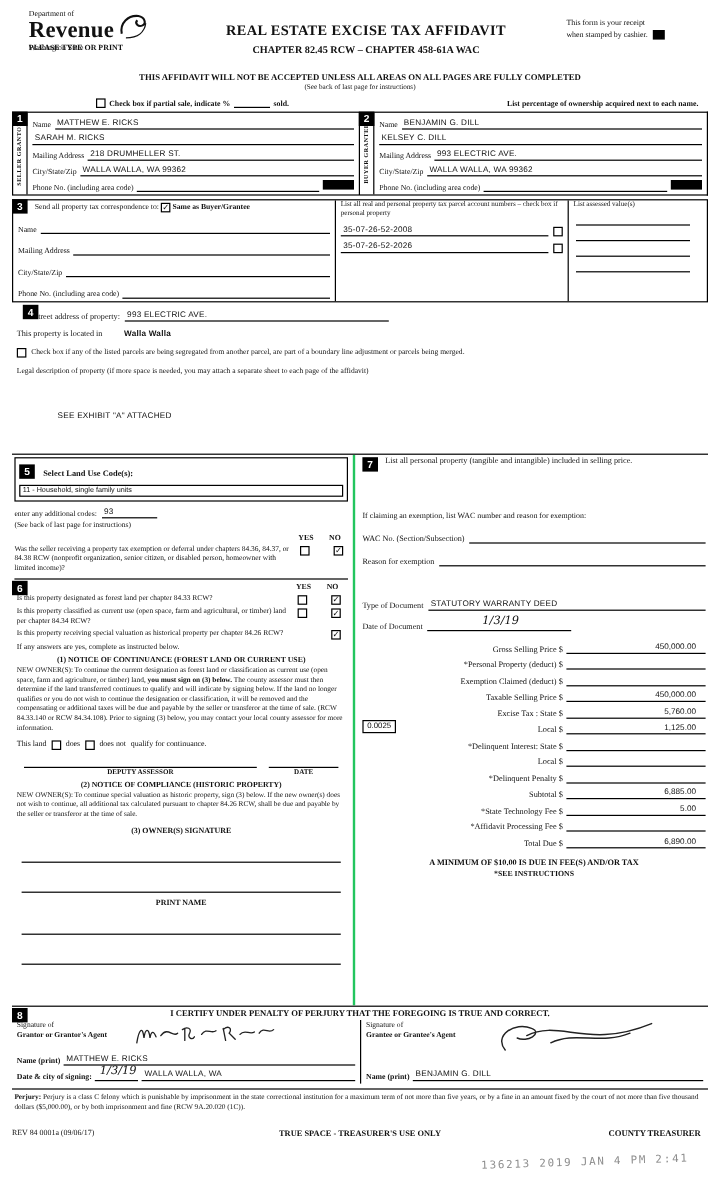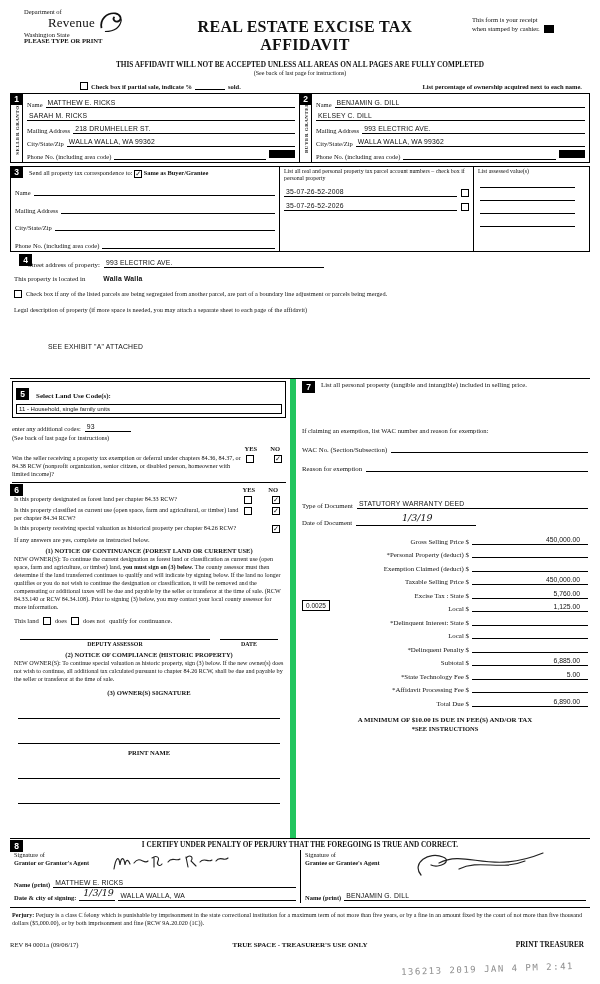--- a/index.html
+++ b/index.html
@@ -18,25 +18,25 @@
         line-height:7px; text-align:center; vertical-align:-1px; flex:none; }
   .numbox { position:absolute; width:13px; height:12px; background:#000; color:#fff;
         font:bold 8.5px "Liberation Sans",sans-serif; text-align:center; line-height:12px; z-index:3; }
   .numbox.inline { position:static; display:inline-block; margin-right:3px; vertical-align:middle; }
   .mark { display:inline-block; background:#000; }
 
   
   .hdr { position:relative; height:54px; }
   .logo { position:absolute; left:14px; top:2px; display:flex; gap:3px; }
   .dept-small { font-size:6.5px; }
-  .dept-big { font-size:13px; font-weight:normal; letter-spacing:0.2px;margin-left:24px; }
+  .dept-big { font-size:19px; font-weight:bold; letter-spacing:0.2px; }
   .dept-state { font-size:6.5px; }
   .logo-mark { margin-top:1px; }
   .title-block { position:absolute; left:150px; right:140px; top:12px; text-align:center; }
-  .form-title { font-size:16px; font-weight:bold; letter-spacing:0.3px; }
+  .form-title { font-size:12px; font-weight:bold; letter-spacing:0.3px; }
   .form-subtitle { font-size:8.5px; font-weight:bold; margin-top:3px; }
   .receipt-note { position:absolute; right:2px; top:10px; width:116px; font-size:6.6px; line-height:1.35; }
   .mark-receipt { width:10px; height:8px; vertical-align:-2px; margin-left:4px; }
   .please-type { position:absolute; left:14px; top:31px; font-size:6.6px; font-weight:bold; }
   .warning { text-align:center; font-size:7.3px; font-weight:bold; }
   .see-back-top { text-align:center; font-size:6px; margin-top:1px; }
   .partial-row { display:flex; align-items:flex-end; gap:3px; font-size:6.5px; font-weight:bold;
                  margin:3px 0 3px 0; padding-left:70px; }
   .partial-row .fill { width:30px; }
   .ownership { margin-left:auto; margin-right:8px; }
@@ -71,21 +71,21 @@
   .s4row.first { padding-left:14px; margin-top:2px; }
   .s4street { width:220px; }
   .s4loc { margin-top:7px; }
   .s4seg { margin-top:8px; display:flex; gap:4px; align-items:flex-start; }
   .s4seg .sm { line-height:1.3; }
   .s4legal { margin-top:8px; }
   .exhibit { margin:30px 0 0 34px; }
 
   
   .twocol { display:flex; border-top:1px solid #000; height:460px; overflow:hidden; }
-  .lcol { width:286px; flex:none; border-right:6px solid #22c55e; padding:2px 4px 0 2px; }
+  .lcol { width:286px; flex:none; border-right:2px solid #22c55e; padding:2px 4px 0 2px; }
   .rcol { flex:1; padding:2px 2px 0 6px; display:flex; flex-direction:column; }
 
   
   .sec5 { border-bottom:1px solid #000; padding-bottom:4px; }
   .landuse-box { border:1px solid #000; padding:2px 3px 3px 3px; }
   .s5title { font-size:7px; font-weight:bold; }
   .selbox { border:1px solid #000; margin-top:2px; padding:1px 2px; font-size:6px;
             font-family:"Liberation Sans",sans-serif; }
   .addl-row { display:flex; align-items:flex-end; gap:4px; font-size:6.4px; margin-top:3px; }
   .addl-row .fill { width:46px; }
@@ -164,20 +164,21 @@
         <div class="dept-big">Revenue</div>
         <div class="dept-state">Washington State</div>
       </div>
       <svg class="logo-mark" width="26" height="26" viewBox="0 0 30 30">
         <path d="M4 22 C2 12 10 4 20 5 C26 6 28 12 24 14 C20 16 16 12 19 9" fill="none" stroke="#111" stroke-width="2"></path>
         <path d="M8 26 C20 26 26 20 27 12" fill="none" stroke="#111" stroke-width="1.3"></path>
       </svg>
     </div>
     <div class="title-block">
       <div class="form-title">REAL ESTATE EXCISE TAX AFFIDAVIT</div>
+      <div class="form-subtitle">CHAPTER 82.45 RCW – CHAPTER 458-61A WAC</div>
     </div>
     <div class="receipt-note">
       <span>This form is your receipt</span><br>
       <span>when stamped by cashier.</span><span class="mark mark-receipt"></span>
     </div>
     <div class="please-type">PLEASE TYPE OR PRINT</div>
   </div>
   <div class="warning">THIS AFFIDAVIT WILL NOT BE ACCEPTED UNLESS ALL AREAS ON ALL PAGES ARE FULLY COMPLETED</div>
   <div class="see-back-top">(See back of last page for instructions)</div>
   <div class="partial-row">
@@ -524,17 +525,17 @@
       </div>
     </div>
   </div>
 
   <div class="perjury">
     <span class="b">Perjury:</span><span> Perjury is a class C felony which is punishable by imprisonment in the state correctional institution for a maximum term of not more than five years, or by a fine in an amount fixed by the court of not more than five thousand dollars ($5,000.00), or by both imprisonment and fine (RCW 9A.20.020 (1C)).</span>
   </div>
   <div class="footrow">
     <span class="rev">REV 84 0001a (09/06/17)</span>
     <span class="tspace">TRUE SPACE - TREASURER'S USE ONLY</span>
-    <span class="ctreas">PRINT TREASURER</span>
+    <span class="ctreas">COUNTY TREASURER</span>
   </div>
   <div class="stamp">136213 2019 JAN 4 PM 2:41</div>
 
 </div>
 
 </body></html>

